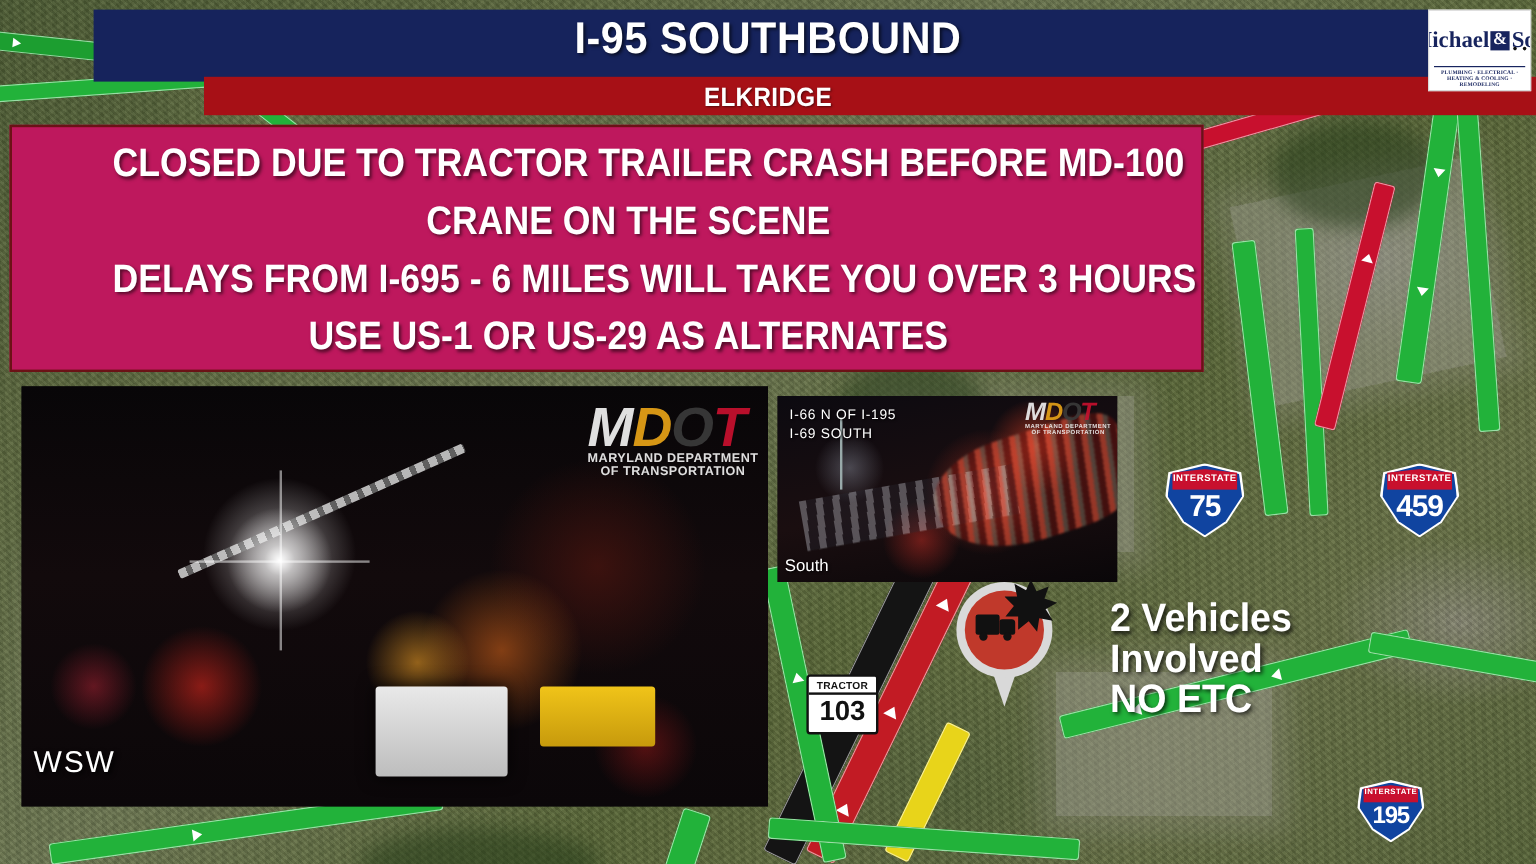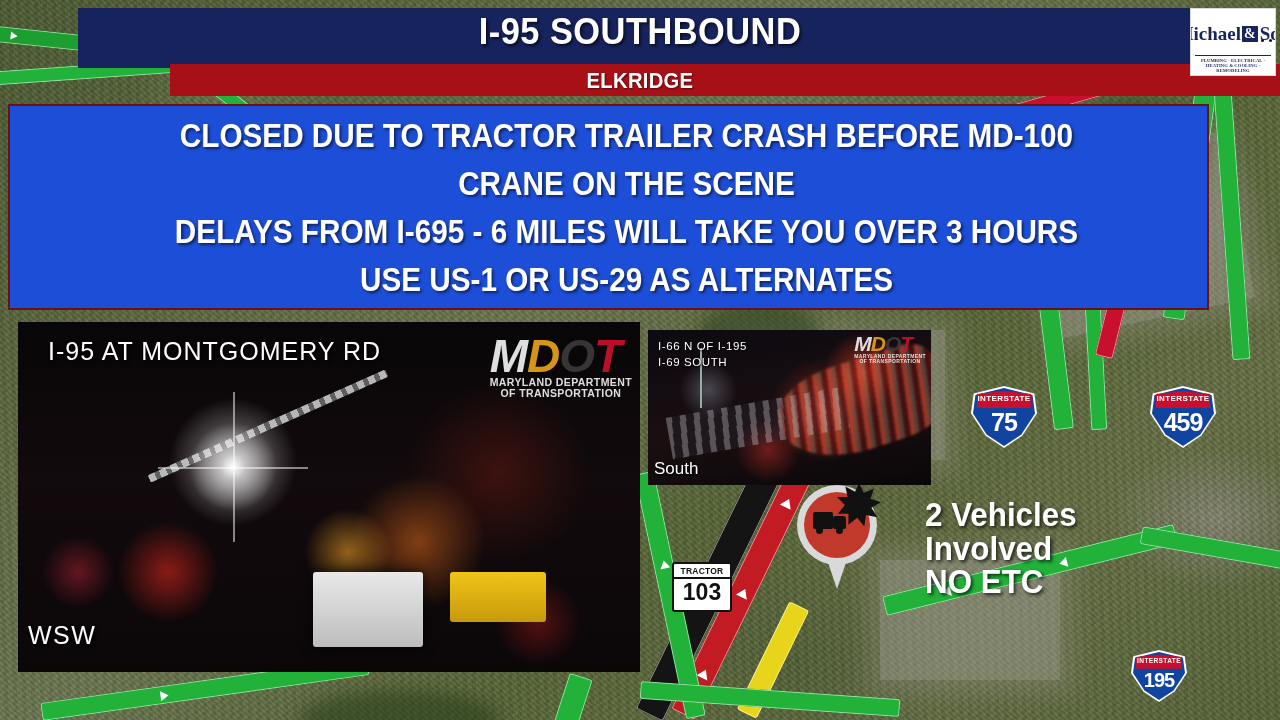--- a/index.html
+++ b/index.html
@@ -62,22 +62,22 @@
     font-weight:bold; font-size:14px; padding:1px 2px; line-height:1; }
   #sponsor .van { width:16px; height:11px; background:#1c3a78; border-radius:2px 4px 2px 2px;
     position:relative; }
   #sponsor .van:after { content:""; position:absolute; left:2px; bottom:-3px; width:3px; height:3px;
     border-radius:50%; background:#111; box-shadow:8px 0 0 #111; }
   #sponsor .tagrule { height:1px; background:#17245e; margin:0 4px; }
   #sponsor .tagline { color:#17245e; font-family:"Liberation Serif", serif;
     font-size:4.6px; text-align:center; letter-spacing:.1px; padding-top:2px; font-weight:bold; }
 
   
-  #msg-panel { position:absolute; left:8px; top:104px; width:1201px; height:206px;
-    background:#1d4ed8; border:2px solid #6b1216; padding-top:6px;padding-left:36px; }
+  #msg-panel { position:absolute; left:8px; top:104px; width:995px; height:206px;
+    background:#be185d; border:2px solid #6b1216; padding-top:6px;padding-left:36px; }
   #msg-panel .line { color:#fff; text-align:center; font-weight:bold;
     transform:scaleX(.9); text-shadow:2px 2px 3px rgba(0,0,0,.55);
     white-space:nowrap; }
   #msg-panel .l0 { font-size:33px; margin-top:5px; }
   #msg-panel .l1 { font-size:33px; margin-top:10px; }
   #msg-panel .l2 { font-size:33px; margin-top:10px; }
   #msg-panel .l3 { font-size:33px; margin-top:10px; }
 
   
   #cam-main { position:absolute; left:18px; top:322px; width:622px; height:350px;
@@ -138,21 +138,21 @@
     transform:rotate(-18deg);
     background:repeating-linear-gradient(100deg, rgba(255,90,60,.55) 0 5px, rgba(255,220,180,.25) 5px 9px, rgba(120,20,15,.45) 9px 15px);
     border-radius:40% 20% 30% 50%; filter:blur(1px); }
   #cam-inset .lane2 { position:absolute; left:20px; top:72px; width:180px; height:42px;
     transform:rotate(-10deg);
     background:repeating-linear-gradient(95deg, rgba(210,215,225,.35) 0 6px, rgba(40,40,50,.35) 6px 14px);
     filter:blur(.6px); }
   #cam-inset .lbl { position:absolute; left:10px; color:#fff; font-size:11.5px;
     letter-spacing:.6px; text-shadow:1px 1px 2px #000; }
   #cam-inset .lbl.a { top:10px; } #cam-inset .lbl.b { top:26px; }
-  #cam-inset .south { position:absolute; left:6px; bottom:6px; color:#fff; font-size:17px;
+  #cam-inset .south { position:absolute; left:6px; bottom:6px; color:#fff; font-size:14px;
     text-shadow:1px 1px 2px #000;text-align:center; }
 
   
   #incident-pin { position:absolute; left:793px; top:485px; width:88px; height:106px; }
   #incident-pin .pin-body { position:absolute; left:4px; top:0; width:80px; height:80px;
     border-radius:50%; background:#d9d9d9; }
   #incident-pin .pin-tail { position:absolute; left:29px; top:60px; width:0; height:0;
     border-left:15px solid transparent; border-right:15px solid transparent;
     border-top:44px solid #d9d9d9; }
   #incident-pin .pin-inner { position:absolute; left:11px; top:7px; width:66px; height:66px;
@@ -305,21 +305,20 @@
   <div class="line l1">CRANE ON THE SCENE</div>
   <div class="line l2">DELAYS FROM I-695 - 6 MILES WILL TAKE YOU OVER 3 HOURS</div>
   <div class="line l3">USE US-1 OR US-29 AS ALTERNATES</div>
 </div>
 
 <div id="cam-main">
   <div class="ladder"></div>
   <div class="glare"></div>
   <div class="truckbox"></div>
   <div class="signbox"></div>
-  <div id="cam-main-label">I-95 AT MONTGOMERY RD</div>
   <div id="cam-main-dir">WSW</div>
   <div class="mdot" id="mdot-main">
     <div class="md-top">
       <span class="m">M</span>
         <span class="d">D</span>
         <span class="o">O</span>
         <span class="t">T</span>
     </div>
     <div class="md-sub">MARYLAND DEPARTMENT</div>
     <div class="md-sub">OF TRANSPORTATION</div>

